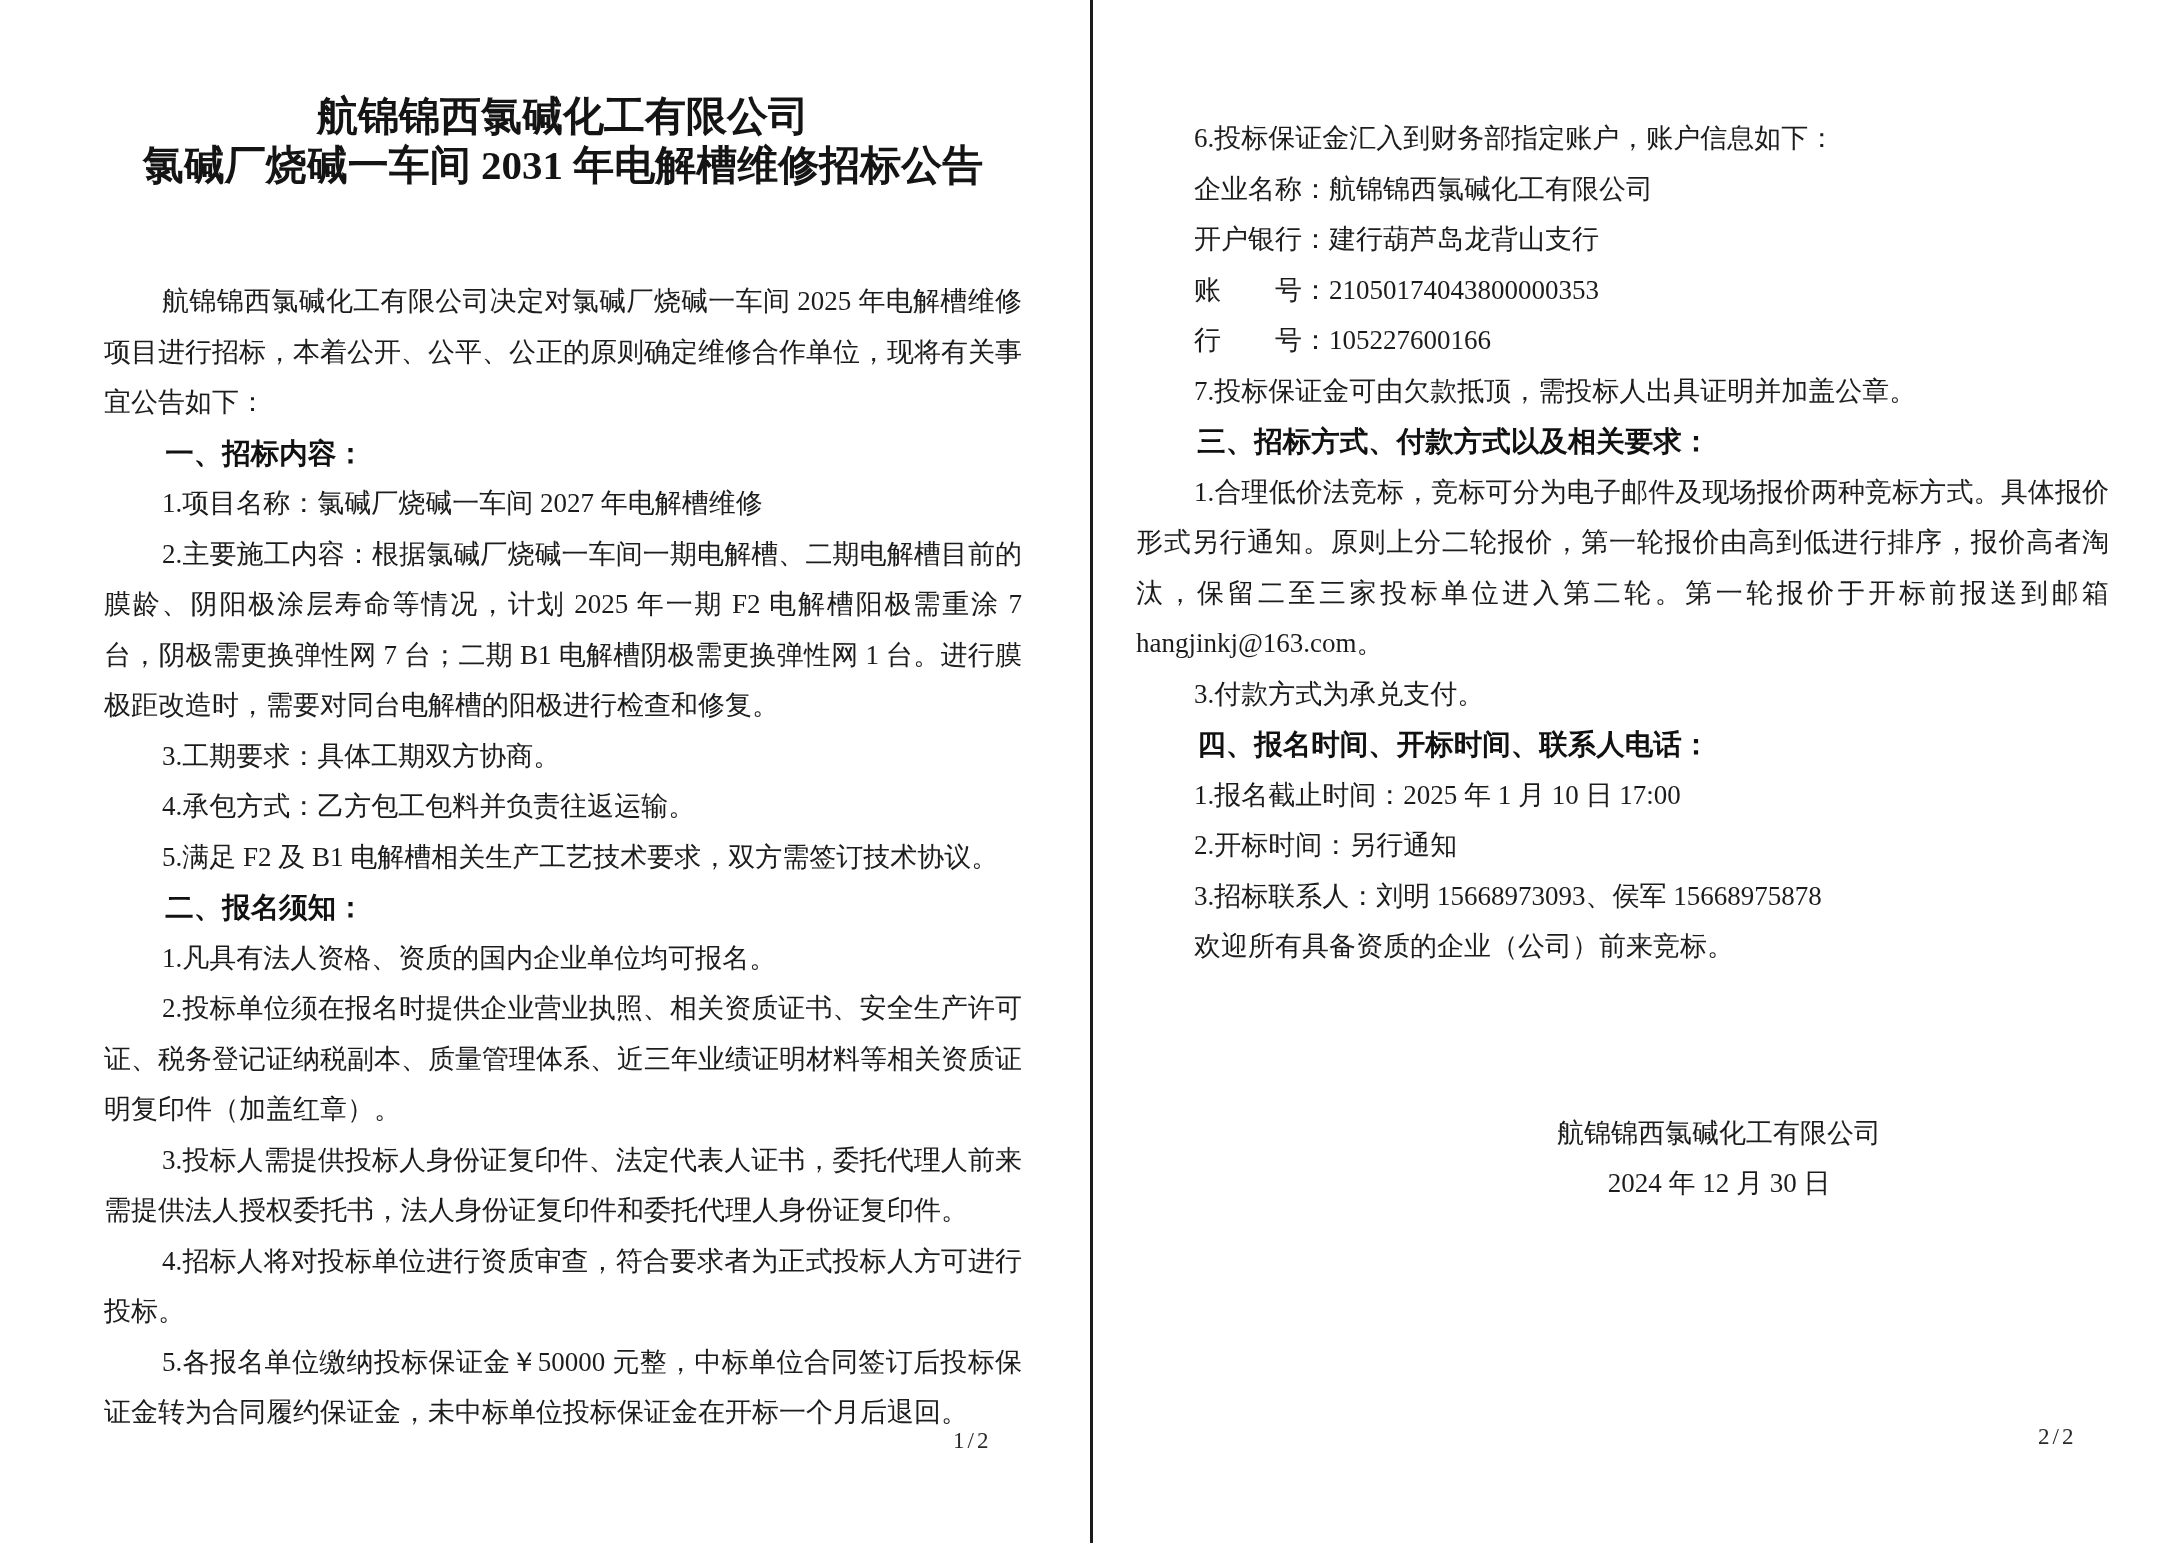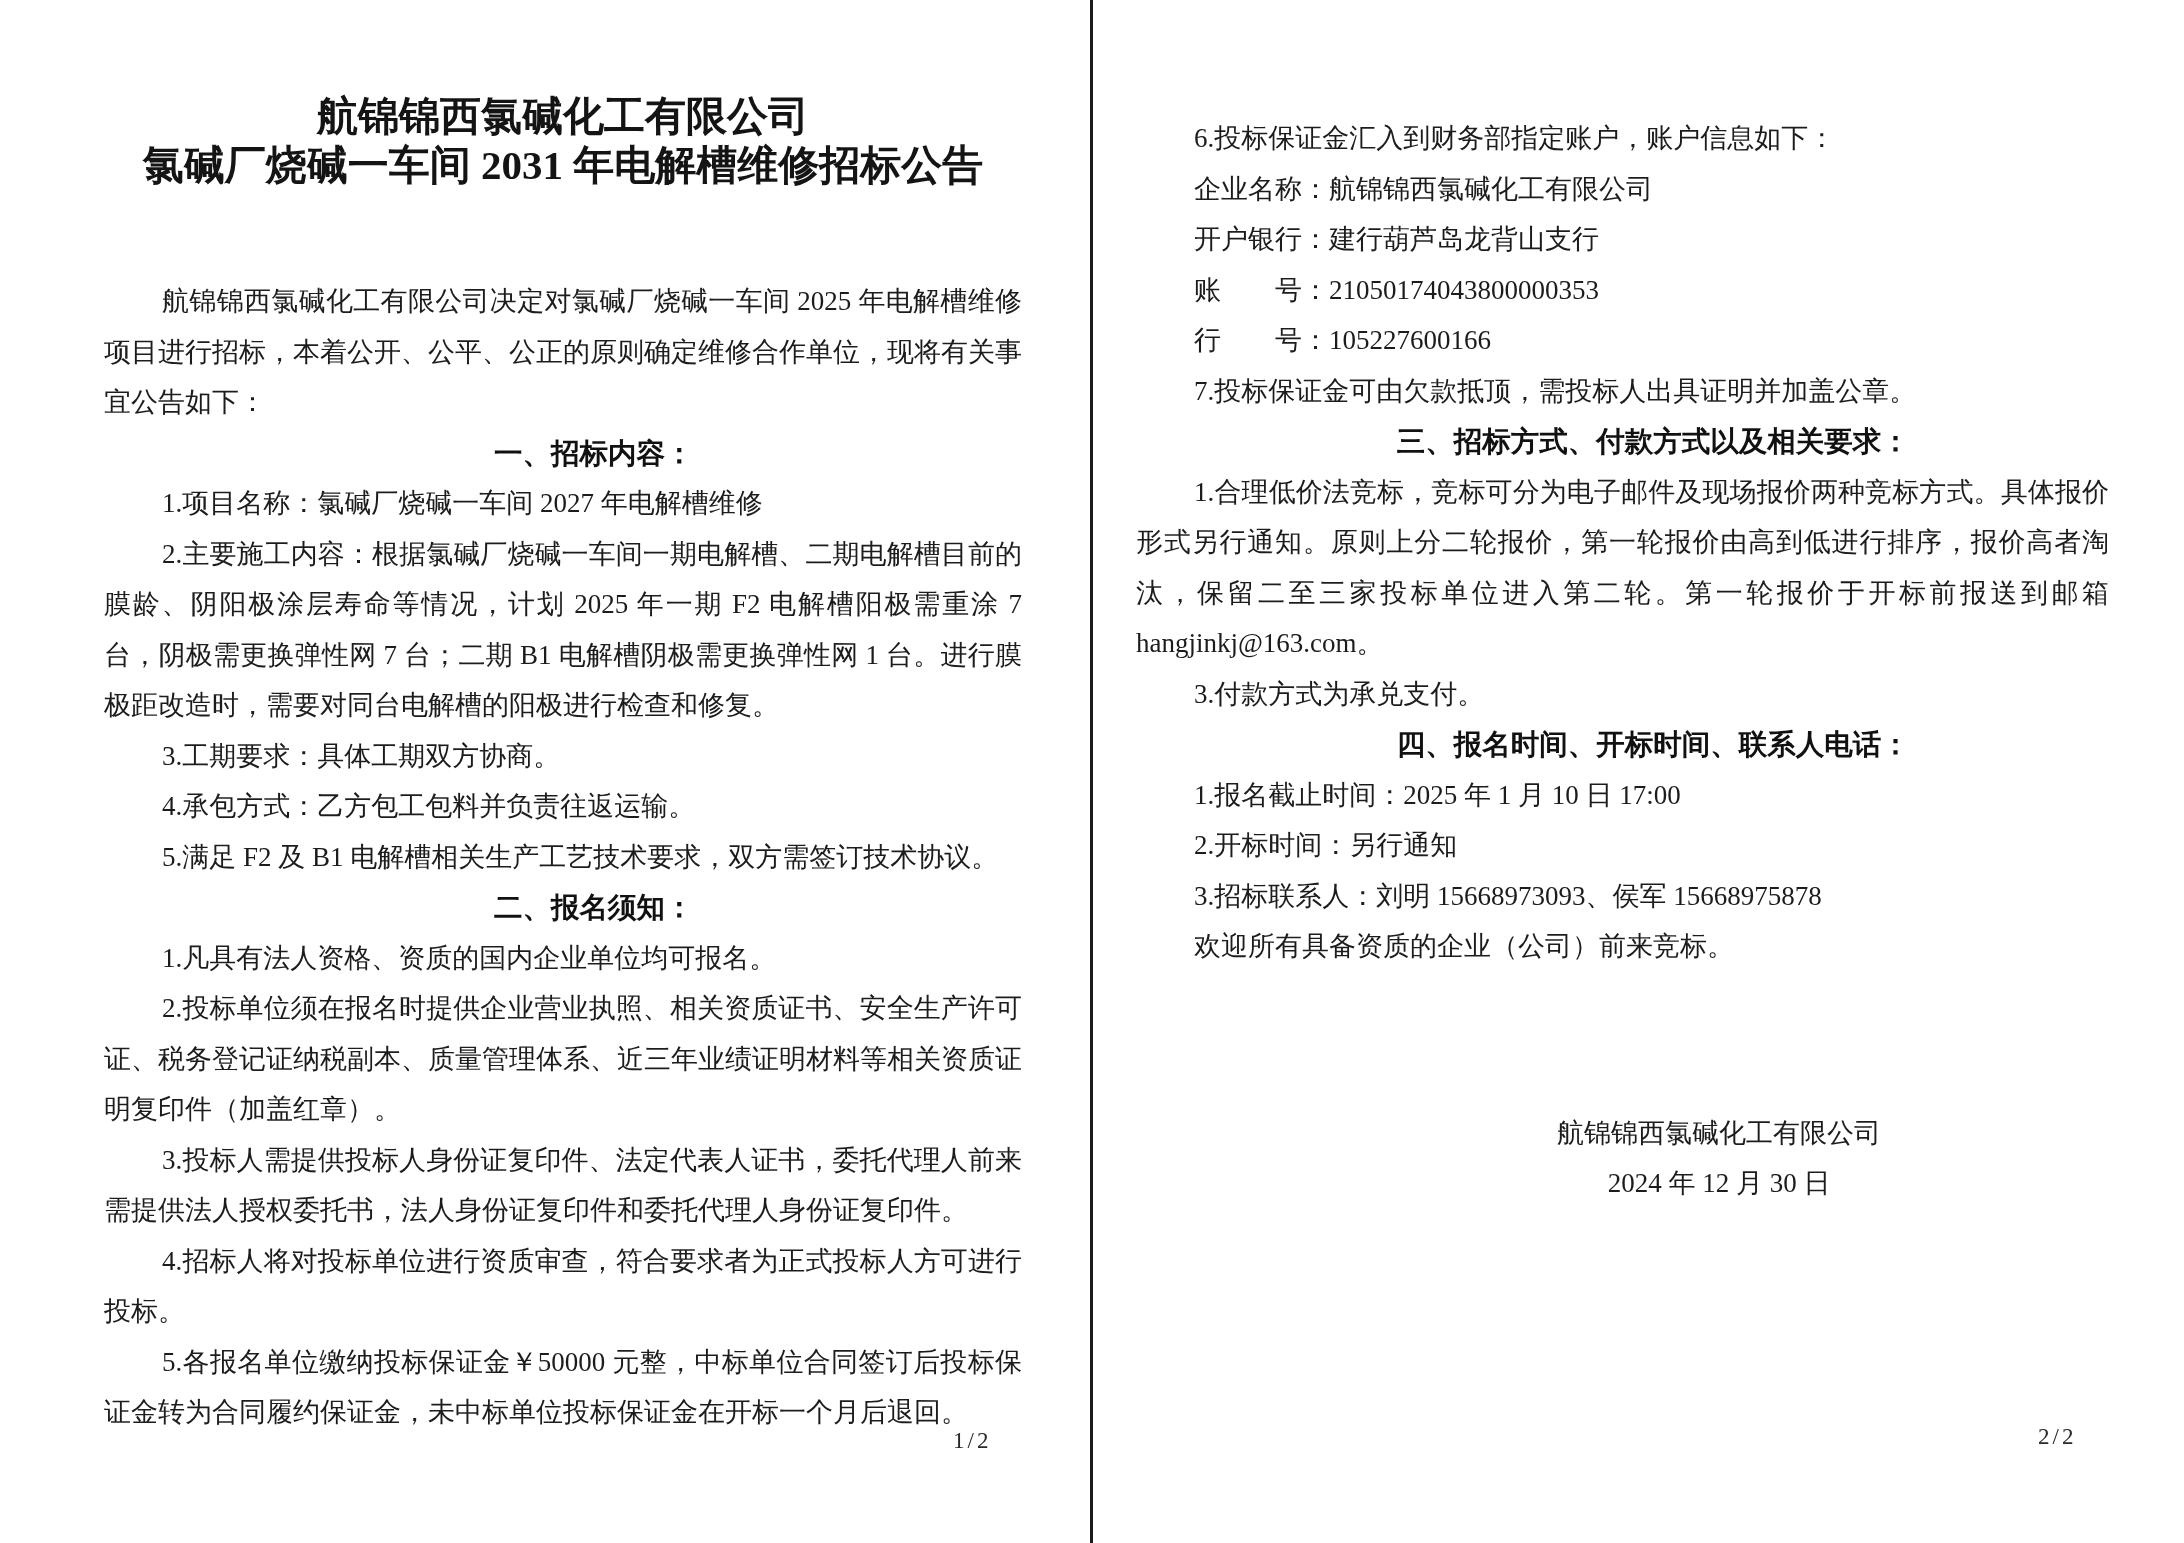--- a/index.html
+++ b/index.html
@@ -36,21 +36,21 @@
     line-height: 50.5px;
     margin: 0;
     text-align: justify;
     text-indent: 2.15em;
     color: #1c1c1c;
   }
   .h {
     font-family: "Liberation Sans", "DejaVu Sans", sans-serif;
     font-weight: bold;
     font-size: 28.5px;
-    text-align: center;
+    text-align: left;
     color: #111111;
   }
   .indent3 { text-indent: 3.3em; }
   .sig {
     margin-top: 136px;
     width: 430px;
     margin-left: 368px;
     text-align: center;
     font-size: 27px;
     line-height: 50.5px;

